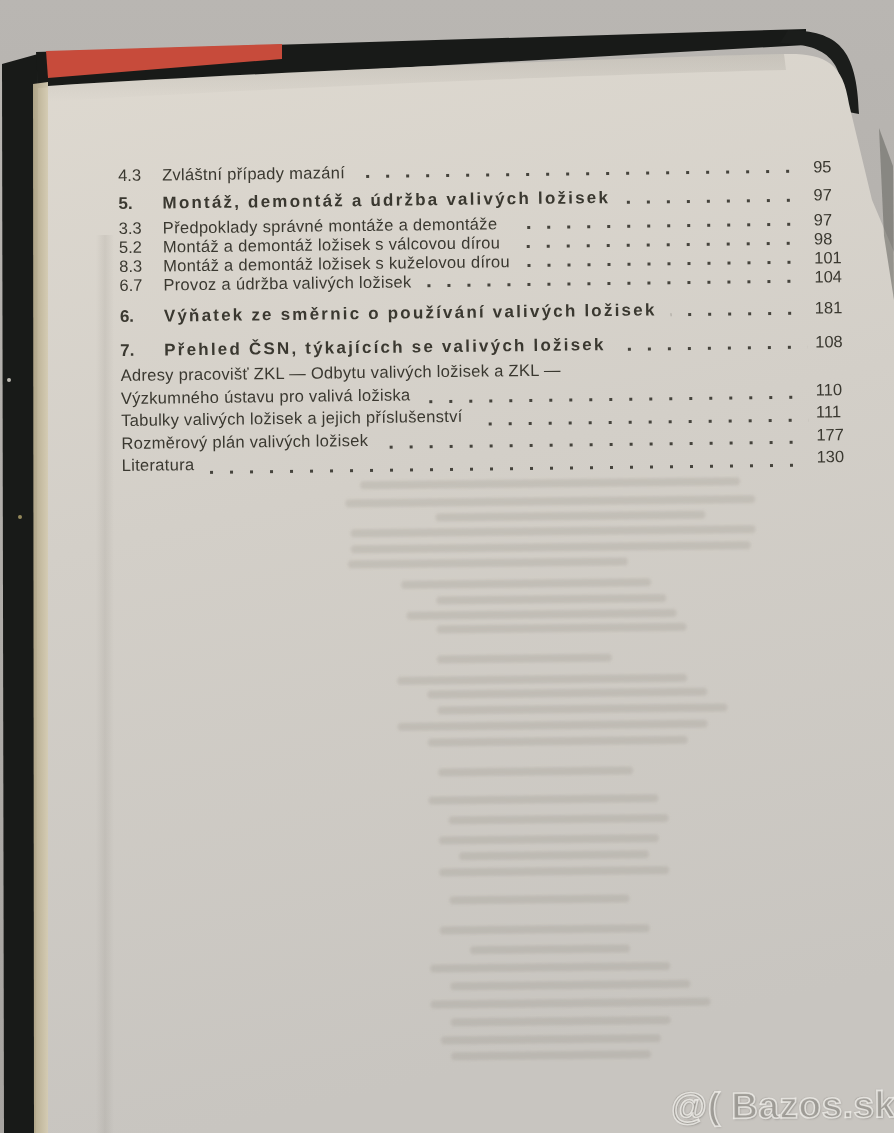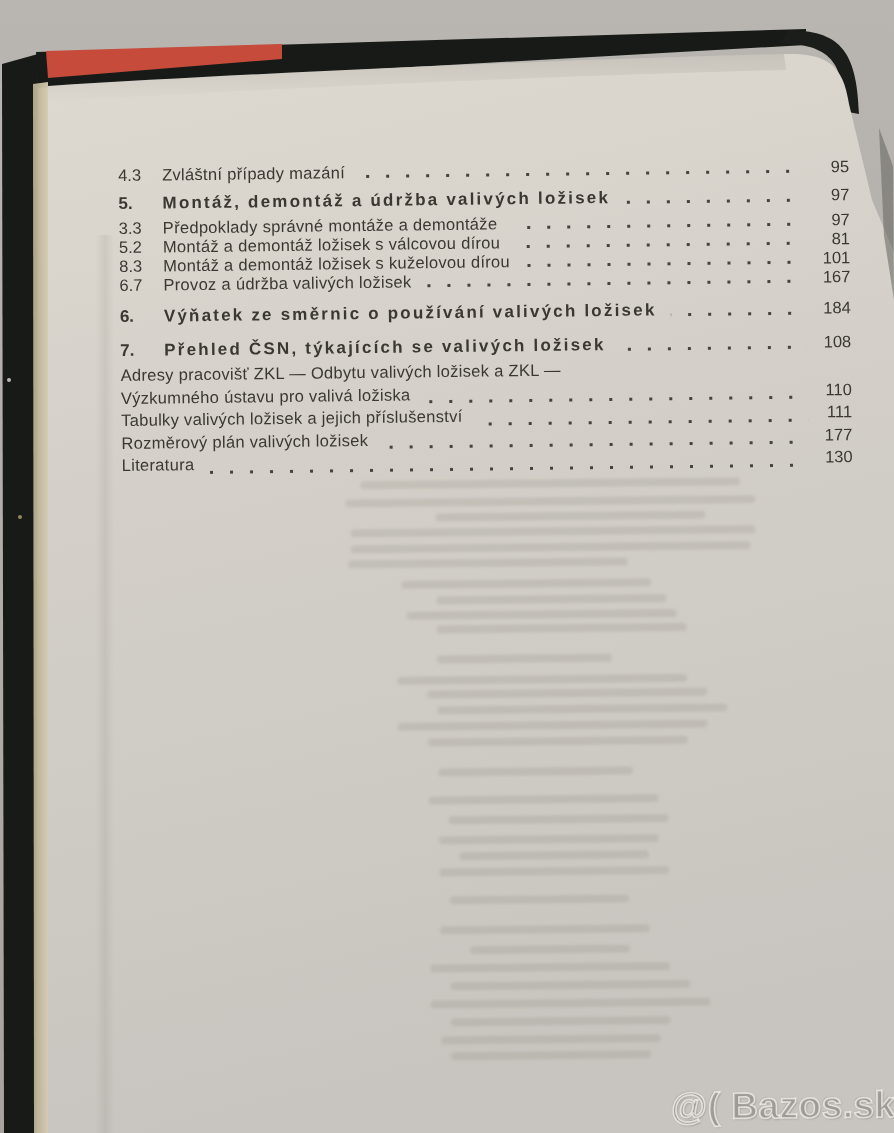--- a/index.html
+++ b/index.html
@@ -20,21 +20,21 @@
   
   .toc{position:absolute;left:118px;top:166px;width:731px;z-index:2;
        transform:rotate(-0.7deg);transform-origin:0 0;
        color:#3a3830;}
   .row{display:flex;align-items:baseline;height:19px;font-size:16.5px;}
   .row .num{flex:0 0 44px;}
   .row .title{white-space:nowrap;letter-spacing:0.3px;}
   .row .leader{flex:1 1 auto;align-self:flex-end;height:6px;margin:0 8px 2px 14px;
        background-image:radial-gradient(circle at 2.5px 2.5px,#45433c 1.5px,transparent 2px);
        background-size:20px 6px;background-repeat:repeat-x;background-position:100% 0;}
-  .row .pg{flex:0 0 36px;text-align:right;font-size:16.5px;font-weight:400;letter-spacing:0;}
+  .row .pg{flex:0 0 36px;text-align:left;font-size:16.5px;font-weight:400;letter-spacing:0;}
   .row.section{font-weight:700;font-size:17px;height:20px;}
   .row.section .title{letter-spacing:2.2px;}
   .row.plain{height:22.5px;}
   .sp-sm{margin-top:5px;}
   .sp-md{margin-top:9px;}
   .sp-lg{margin-top:12px;}
   .sp-xl{margin-top:14px;}
 
   
   .watermark{position:absolute;right:-2px;bottom:6px;z-index:3;
@@ -150,39 +150,39 @@
       <div class="row regular sp-sm">
         <span class="num">3.3</span>
         <span class="title">Předpoklady správné montáže a demontáže</span>
         <span class="leader"></span>
         <span class="pg">97</span>
       </div>
       <div class="row regular">
         <span class="num">5.2</span>
         <span class="title">Montáž a demontáž ložisek s válcovou dírou</span>
         <span class="leader"></span>
-        <span class="pg">81</span>
+        <span class="pg">98</span>
       </div>
       <div class="row regular">
         <span class="num">8.3</span>
         <span class="title">Montáž a demontáž ložisek s kuželovou dírou</span>
         <span class="leader"></span>
         <span class="pg">101</span>
       </div>
       <div class="row regular">
         <span class="num">6.7</span>
         <span class="title">Provoz a údržba valivých ložisek</span>
         <span class="leader"></span>
-        <span class="pg">167</span>
+        <span class="pg">104</span>
       </div>
       <div class="row section sp-lg">
         <span class="num">6.</span>
         <span class="title">Výňatek ze směrnic o používání valivých ložisek</span>
         <span class="leader"></span>
-        <span class="pg">184</span>
+        <span class="pg">181</span>
       </div>
       <div class="row section sp-xl">
         <span class="num">7.</span>
         <span class="title">Přehled ČSN, týkajících se valivých ložisek</span>
         <span class="leader"></span>
         <span class="pg">108</span>
       </div>
       <div class="row plain sp-sm">
         <span class="title">Adresy pracovišť ZKL — Odbytu valivých ložisek a ZKL —</span>
       </div>

